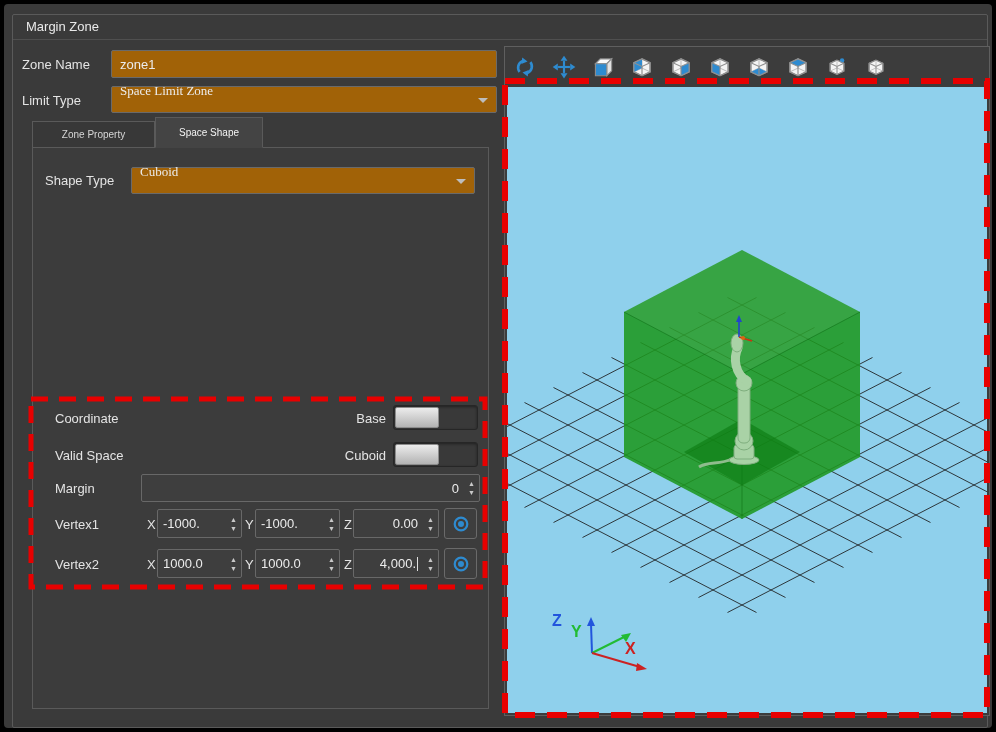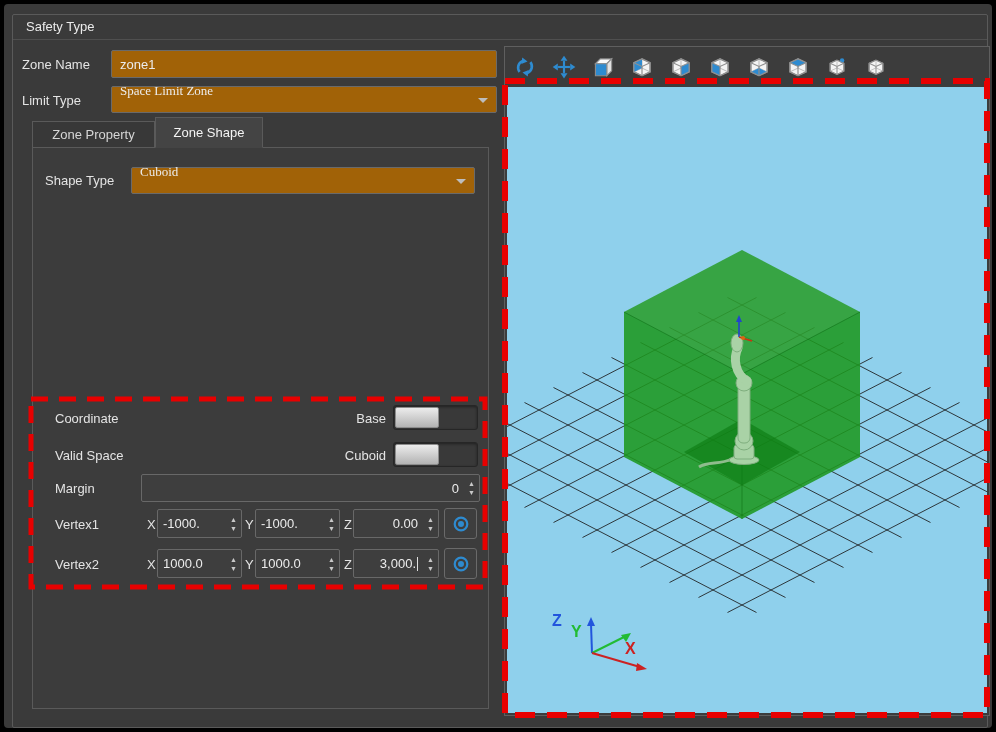--- a/index.html
+++ b/index.html
@@ -16,21 +16,21 @@
   .abs{position:absolute;}
 
   .input,.dropdown{position:absolute;background:#a16207;border:1px solid #6a6a6a;
         border-radius:2px;color:#ececec;font-size:13px;box-sizing:border-box;}
   .input{padding:0 8px;outline:none;font-family:inherit;}
   .dropdown{display:flex;align-items:center;padding:0 24px 17px 8px;font-family:Liberation Serif, serif;}
   .dropdown::after{content:"";position:absolute;right:8px;top:50%;margin-top:-2px;
         border:5px solid transparent;border-top-color:#bdbdbd;}
 
   .tab{position:absolute;background:#383838;border:1px solid #5a5a5a;color:#d6d6d6;
-       font-size:13px;display:flex;align-items:center;justify-content:center;
+       font-size:10px;display:flex;align-items:center;justify-content:center;
        box-sizing:border-box;cursor:default;}
   .tab.active{background:#444;border-bottom:1px solid #444;color:#f4f4f4;z-index:3;}
 
   .panel{position:absolute;left:28px;top:143px;width:457px;height:562px;
          border:1px solid #5a5a5a;background:#3c3c3c;box-sizing:border-box;z-index:2;}
 
   .imagebox{position:absolute;left:12px;top:52px;width:430px;height:193px;
             background:#4b4b4b;border:1px solid #7a7a7a;box-sizing:border-box;
             box-shadow:inset 0 0 0 1px #424242, inset 0 0 0 2px #6c6c6c;}
   .caption{position:absolute;left:0;right:0;top:160px;text-align:center;
@@ -71,37 +71,37 @@
   .viewport{position:absolute;left:2px;top:40px;width:480px;height:626px;
         background:#8fd0ec;overflow:hidden;cursor:grab;}
 
   .hl{position:absolute;pointer-events:none;z-index:10;}
 </style>
 </head>
 <body>
 
 <div class="window">
   <div class="group">
-    <div class="group-title">Safety Type</div>
+    <div class="group-title">Margin Zone</div>
     <div class="group-sep"></div>
   </div>
 
   <span class="label abs" style="left:18px;top:53px">Zone Name</span>
   <input class="input" style="left: 107px; top: 46px; width: 386px; height: 28px;" value="zone1">
 
   <span class="label abs" style="left:18px;top:89px">Limit Type</span>
   <div class="dropdown" style="left:107px;top:82px;width:386px;height:27px">
     <span>Space Limit Zone</span>
   </div>
 
   <div class="tab" style="left:28px;top:117px;width:123px;height:27px">
     <span>Zone Property</span>
   </div>
   <div class="tab active" style="left:151px;top:113px;width:108px;height:31px">
-    <span>Zone Shape</span>
+    <span>Space Shape</span>
   </div>
 
   <div class="panel">
     <span class="label abs" style="left:12px;top:25px">Shape Type</span>
     <div class="dropdown" style="left:98px;top:19px;width:344px;height:27px">
       <span>Cuboid</span>
     </div>
 
 
     <div class="row" style="top:256px;height:27px">
@@ -191,21 +191,21 @@
             <span>1000.0</span>
           </div>
         <div class="spin-btns">
             <span class="spin-up"></span>
             <span class="spin-dn"></span>
           </div>
       </div>
       <span class="vlabel" style="left:303px">Z</span>
       <div class="spin" style="left:312px;top:1px;width:86px;height:29px">
         <div class="spin-val right">
-            <span>3,000.</span>
+            <span>4,000.</span>
             <span style="display:inline-block;width:1px;height:14px;background:#dedede;margin-left:1px"></span>
           </div>
         <div class="spin-btns">
             <span class="spin-up"></span>
             <span class="spin-dn"></span>
           </div>
       </div>
       <button class="target-btn" style="left:403px">
         <svg width="20" height="20" viewBox="0 0 20 20">
           <circle cx="10" cy="10" r="6.3" fill="none" stroke="#2e8bd0" stroke-width="2.2"></circle>

